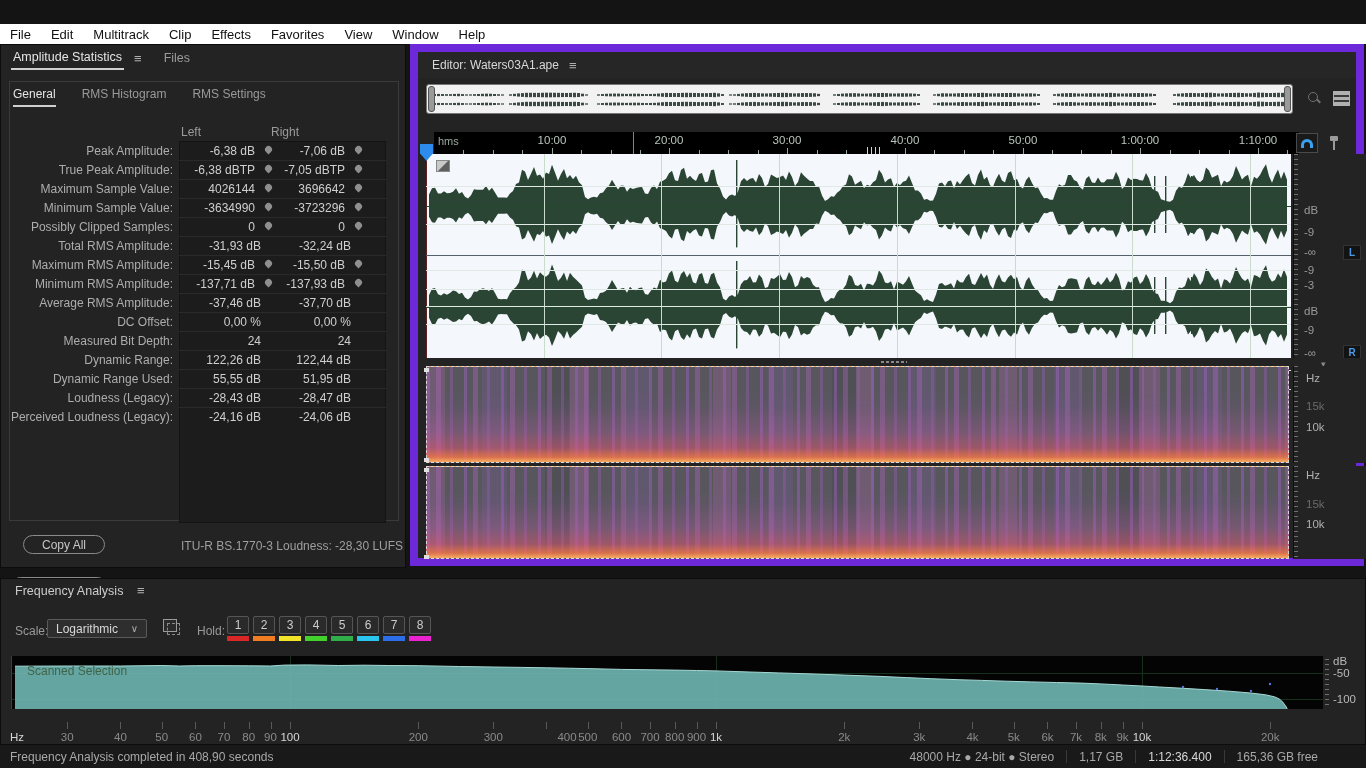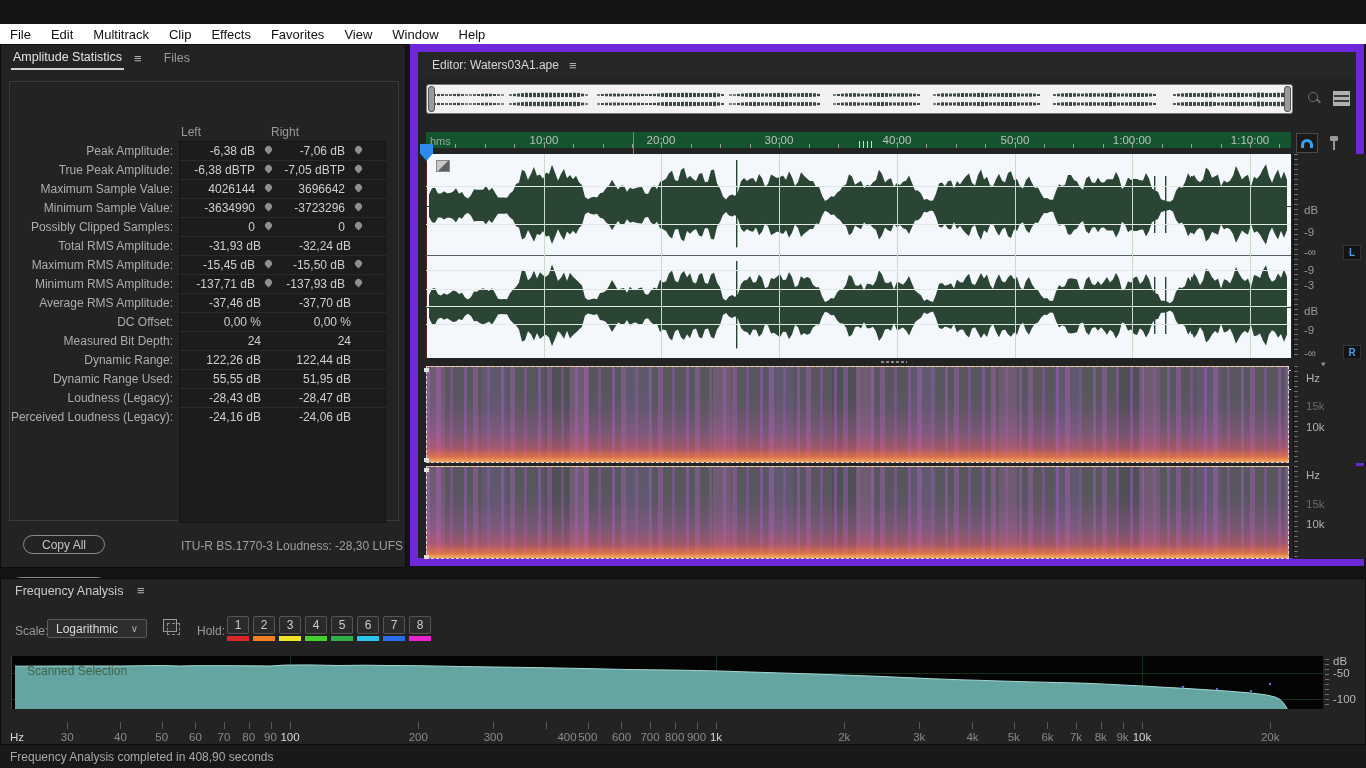--- a/index.html
+++ b/index.html
@@ -44,21 +44,21 @@
 
   
   .editor-panel { position:absolute; left:410px; top:44px; width:954px; height:522px;
     background:#232323; border:8px solid #6d28d9; }
   .editor-head { position:absolute; left:0; top:0; width:100%; height:26px; background:#262626;
     display:flex; align-items:center; color:#d8d8d8; }
   .nav-bar { position:absolute; left:8px; top:32px; width:867px; height:30px; background:#f2f2f2;
     border:1px solid #777; border-radius:3px; }
   .nav-handle { position:absolute; top:1px; width:7px; height:26px; background:#9a9a9a;
     border:1px solid #555; border-radius:3px; }
-  .ruler { position:absolute; left:8px; top:80px; width:865px; height:16px; background:#14532d; overflow:hidden; }
+  .ruler { position:absolute; left:16px; top:80px; width:865px; height:22px; background:#000000; overflow:hidden; }
   .tlabel { position:absolute; top:2px; color:#b9c5bd; font-size:11.5px; transform:translateX(-50%); }
   .tick { position:absolute; bottom:0; width:1px; background:#93a69a; }
   .playhead { position:absolute; left:2px; top:92px; width:13px; height:17px; background:#2d8ceb;
     clip-path:polygon(0 0,100% 0,100% 55%,50% 100%,0 55%); z-index:5; }
   .cti-line { position:absolute; left:215px; top:80px; width:1px; height:22px; background:#4a90d8; }
   .wave-area { position:absolute; left:8px; top:102px; width:865px; height:204px; background:#f4f7fb; }
   .wave-grid-v { position:absolute; top:0; width:1px; height:204px; background:#c9dccb; }
   .wave-grid-h { position:absolute; left:0; width:865px; height:1px; background:#e0e9e3; }
   .chan-split { position:absolute; left:0; top:101px; width:865px; height:1px; background:#55606a; }
   .corner-grip { position:absolute; left:10px; top:6px; width:14px; height:12px;
@@ -148,20 +148,25 @@
       <div class="menu-item">Help</div>
     </div>
 
   <div class="stats-panel">
     <div class="panel-tabs">
       <div class="ptab active">Amplitude Statistics</div>
       <div class="hamburger">≡</div>
       <div class="ptab">Files</div>
     </div>
     <div class="groupbox"></div>
+    <div class="subtabs" id="subtabs">
+        <div class="stab active">General</div>
+        <div class="stab">RMS Histogram</div>
+        <div class="stab">RMS Settings</div>
+      </div>
     <div class="colhead" style="left:180px;">Left</div>
     <div class="colhead" style="left:270px;">Right</div>
     <div class="valuefield"></div>
     <div id="statrows">
         <div class="stat-row" style="top: 96px;">
           <div class="stat-label">Peak Amplitude:</div>
           <div class="stat-val l" style="width: 76px;">-6,38 dB</div>
           <div class="stat-val r" style="width: 76px;">-7,06 dB</div>
           <span class="pin" style="left: 264px; top: 5px;"></span>
           <span class="pin" style="left: 354px; top: 5px;"></span>
@@ -912,14 +917,23 @@
     <div id="freqylabels">
         <div class="fy-label" style="top: 82px;">dB</div>
         <div class="fy-label" style="top: 94px;">-50</div>
         <div class="fy-label" style="top: 120px;">-100</div>
         <div style="position: absolute; left: 1324px; top: 80px; width: 4px; height: 50px; background: repeating-linear-gradient(rgb(111, 111, 111) 0px, rgb(111, 111, 111) 1px, transparent 1px, transparent 5px);"></div>
       </div>
   </div>
 
   <div class="statusbar">
     <span style="margin-left:10px;">Frequency Analysis completed in 408,90 seconds</span>
+    <div class="sb-right">
+      <span>48000 Hz ● 24-bit ● Stereo</span>
+      <span class="sb-sep"></span>
+      <span>1,17 GB</span>
+      <span class="sb-sep"></span>
+      <span class="sb-time">1:12:36.400</span>
+      <span class="sb-sep"></span>
+      <span>165,36 GB free</span>
+    </div>
   </div>
 </div>
 
 </body></html>

